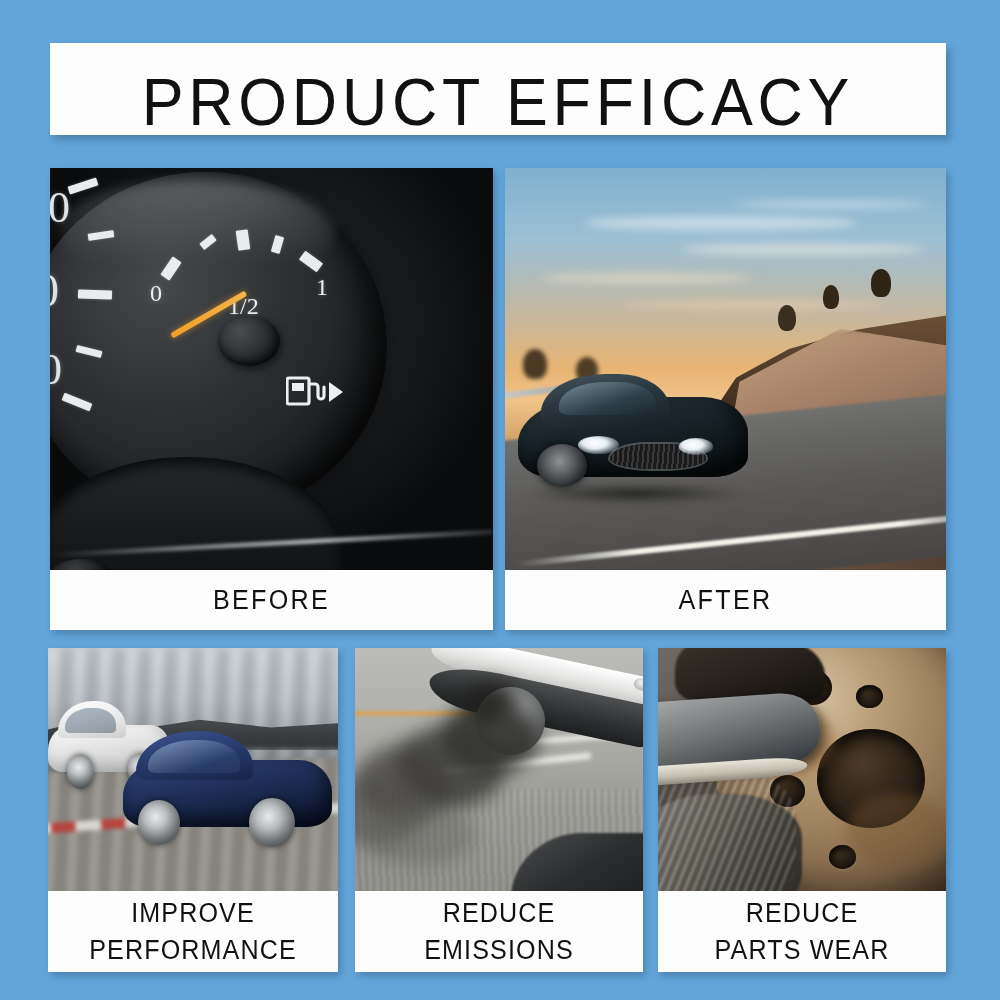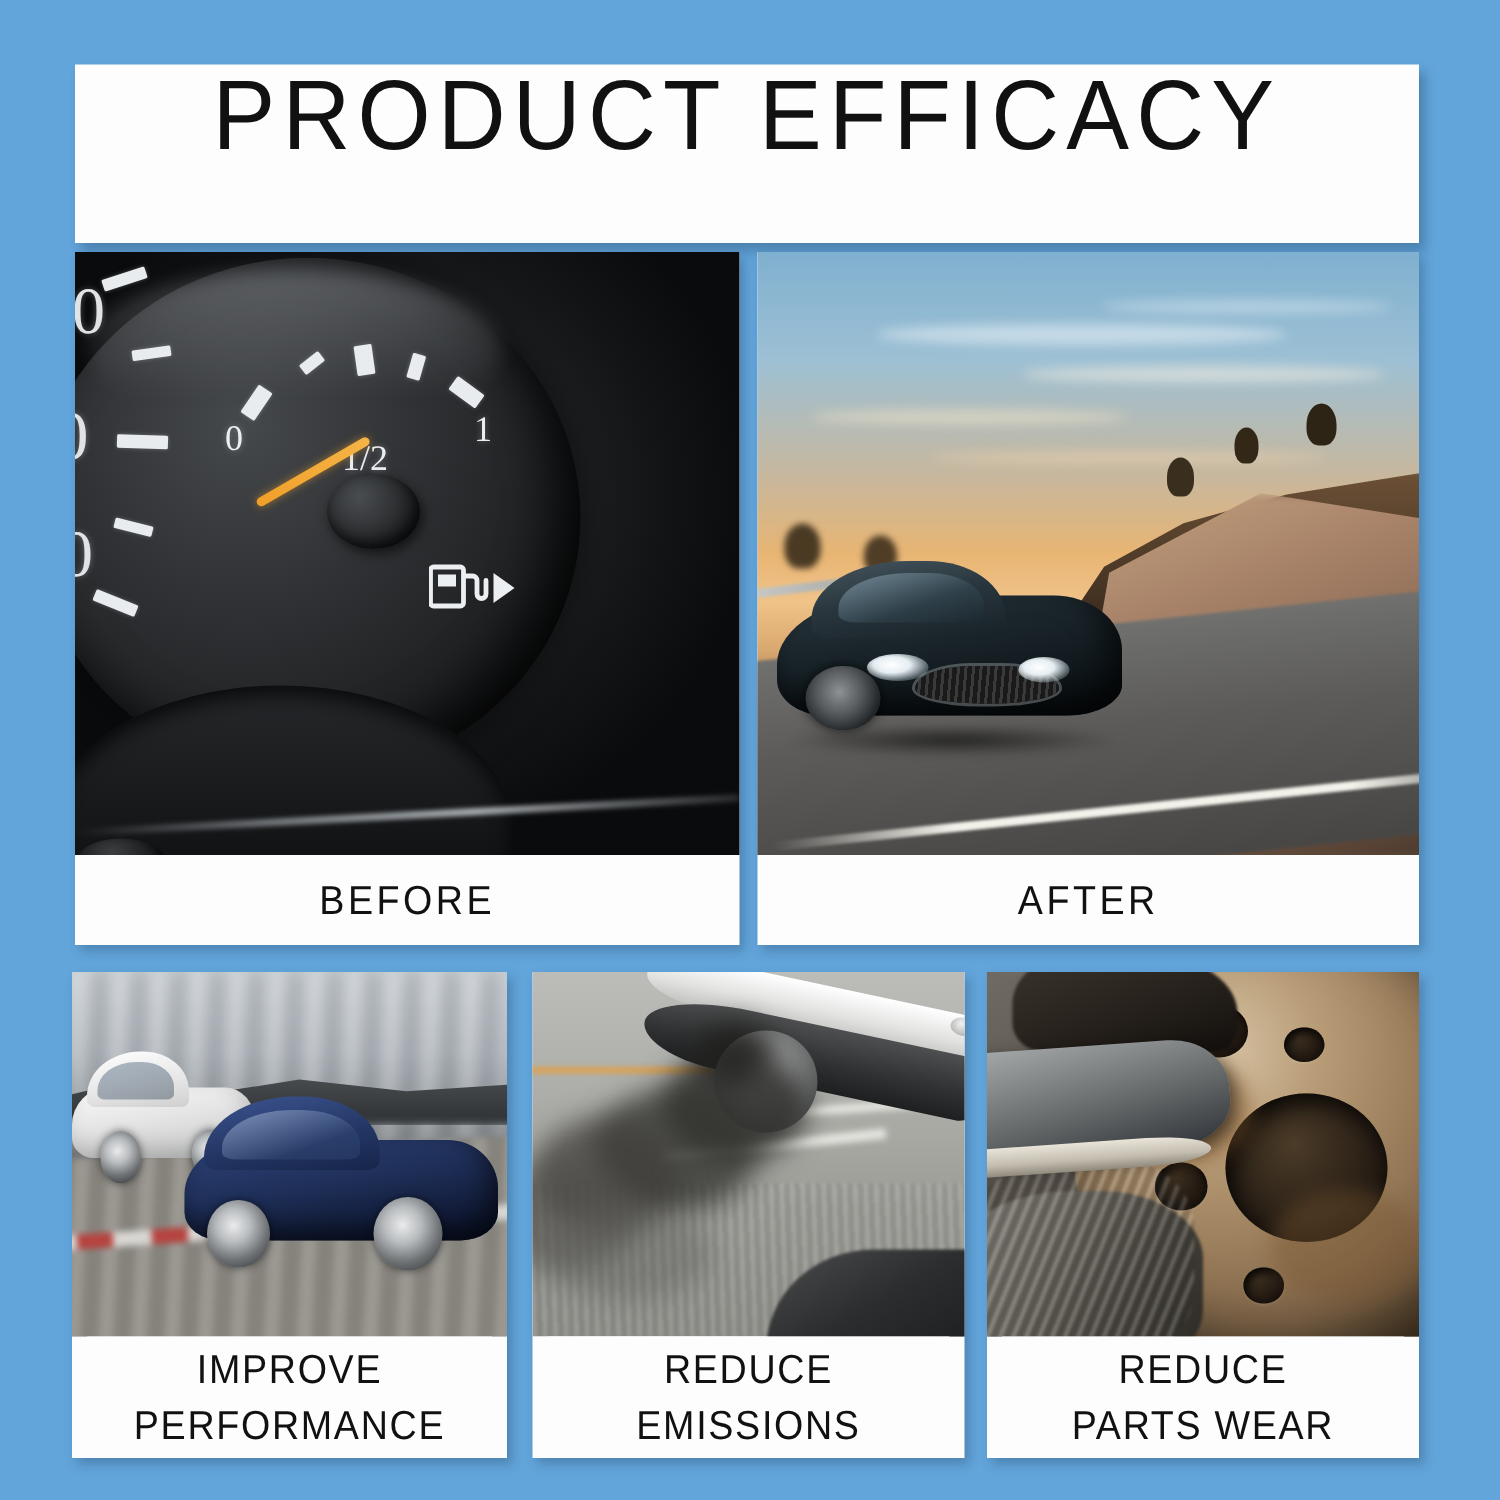--- a/index.html
+++ b/index.html
@@ -15,25 +15,25 @@
     overflow: hidden;
     font-family: "Liberation Sans", sans-serif;
   }
 
   
   .title-bar {
     position: absolute;
     left: 50px;
     top: 43px;
     width: 896px;
-    height: 119px;
+    height: 92px;
     background: #fdfdfd;
     box-shadow: 4px 5px 7px rgba(20,45,70,0.30);
     display: flex;
-    align-items: flex-start;
+    align-items: flex-end;
     justify-content: center;
   }
   .title-text {
     font-size: 66px;
     letter-spacing: 5px;
     color: #111111;
     font-weight: 400;
     line-height: 1;
     transform: scaleX(0.95);
     white-space: nowrap;

